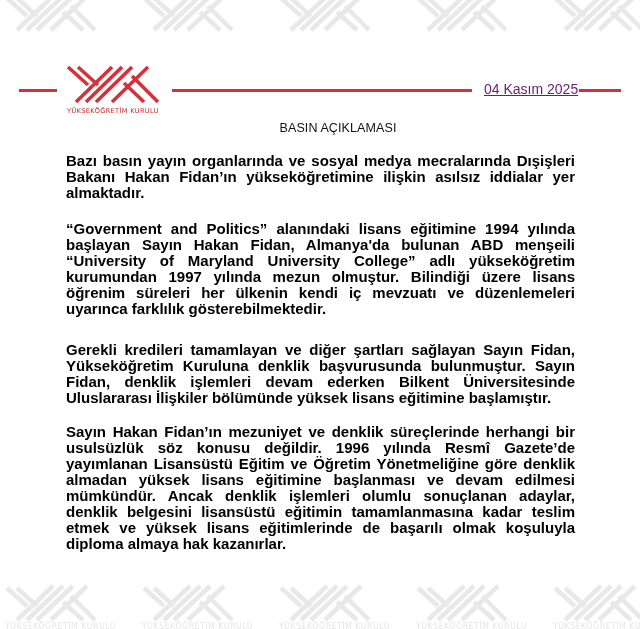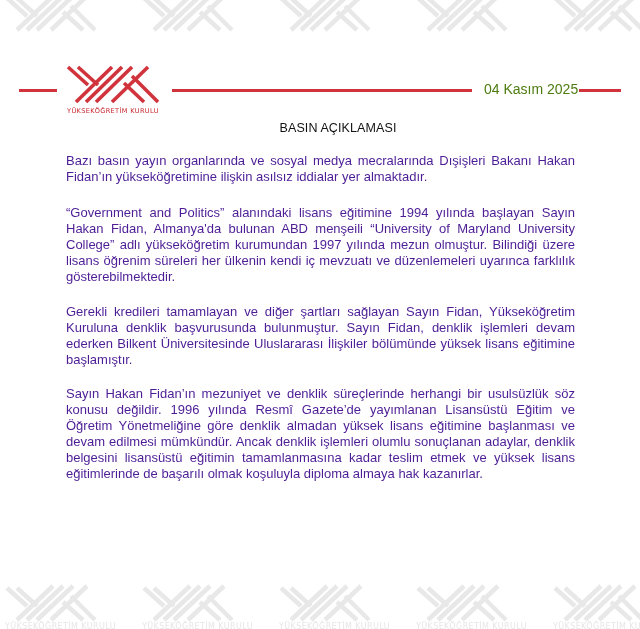--- a/index.html
+++ b/index.html
@@ -72,22 +72,23 @@
       letter-spacing: 0.35px;
       text-align: center;
       white-space: nowrap;
       margin-top: 3px;
     }
     .date {
       position: absolute;
       left: 484px;
       top: 19px;
       font-size: 14px;
-      color: #4d7c0f;
+      color: #701a75;
       white-space: nowrap;
+      text-decoration: underline;
     }
 
     .doc-title {
       position: absolute;
       top: 121px;
       left: 0;
       width: 640px;
       text-align: center;
       font-size: 12.5px;
       color: #111;
@@ -96,27 +97,28 @@
     }
 
     .body-text {
       position: absolute;
       left: 66px;
       top: 153px;
       width: 509px;
     }
     .para {
       margin: 0 0 14px 0;
-      font-size: 13px;
+      font-size: 15px;
       line-height: 16px;
       text-align: justify;
-      color: #4c1d95;
+      color: #000000;
+      font-weight: bold;
     }
     .para.p1 { margin-bottom: 20px; }
-    .para.p2 { margin-bottom: 19px; }
+    .para.p2 { margin-bottom: 25px; }
     .para.p3 { margin-bottom: 18px; }
     .para.p4 { margin-bottom: 19px; }
     .para.p5 { margin-bottom: 33px; }
   </style>
 </head>
 <body>
 
 <div class="watermark-band top">
   <div class="wm-logo" style="left:5px; top:-8px;">
     <svg viewBox="0 0 95 40">

